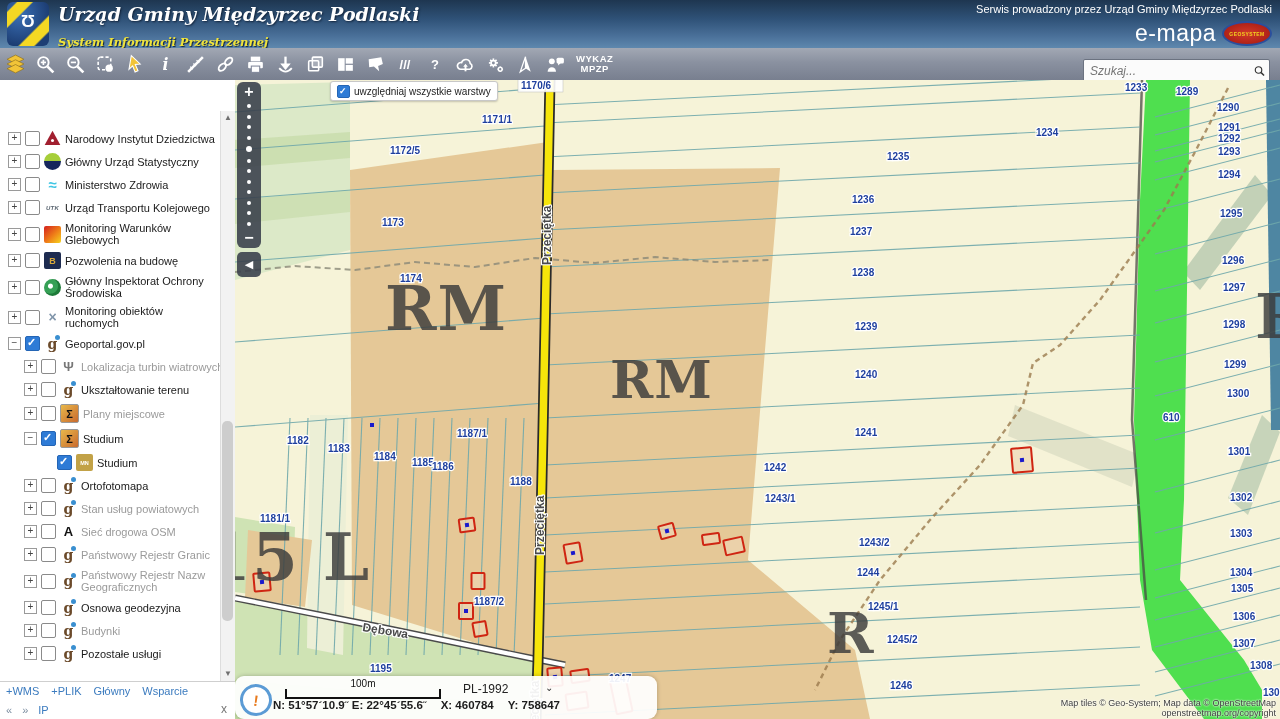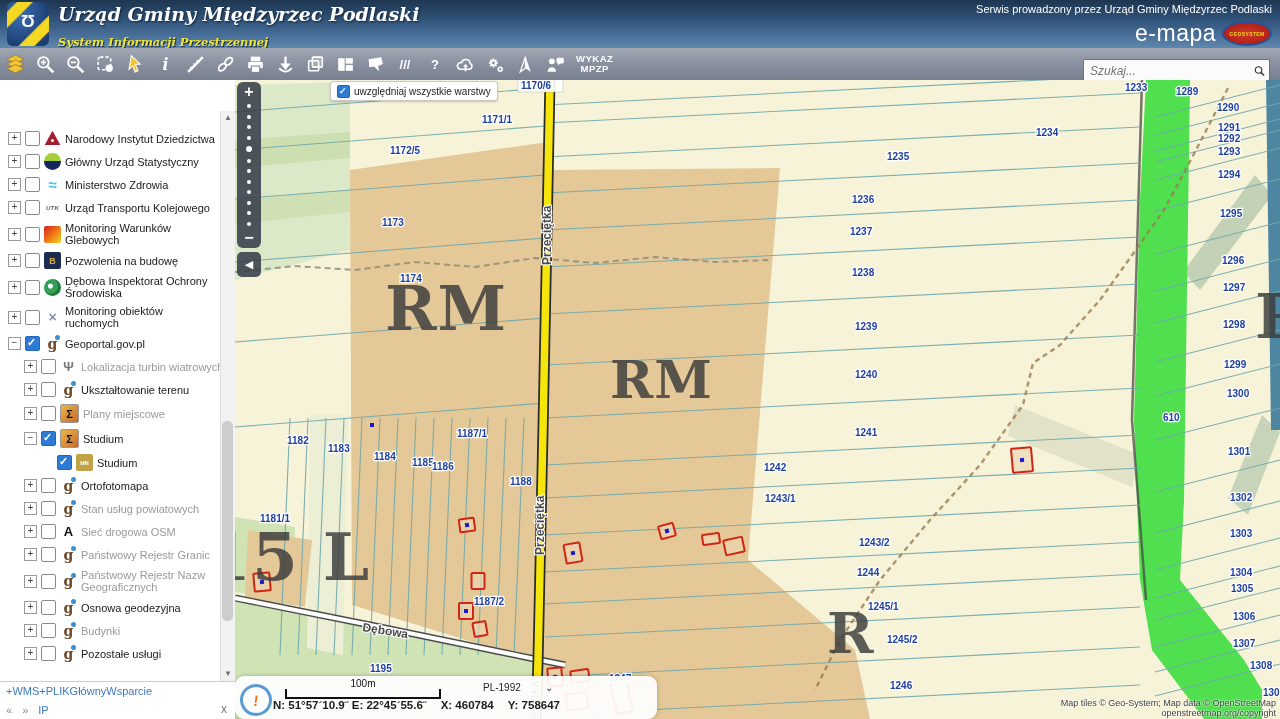--- a/index.html
+++ b/index.html
@@ -69,21 +69,21 @@
   .ic-sigma{background:linear-gradient(135deg,#e8b84a,#c96a2e);color:#111;font-size:11px;border:1px solid #999;}
   .ic-mn{background:#c2a247;color:#fff;font-size:5.5px;}
   .ic-osm{color:#111;font-size:13px;}
   .tlabel{font-size:11px;color:#1a1a1a;line-height:12px;max-width:150px;cursor:default;}
   .tlabel.dim{color:#9a9a9a;}
   #side-scroll{position:absolute;right:0;top:31px;width:14px;height:570px;background:#f2f2f2;border-left:1px solid #ddd;}
   #side-scroll .arr{position:absolute;left:0;width:14px;height:14px;color:#707070;font-size:8px;text-align:center;line-height:14px;cursor:pointer;}
   #side-scroll .arr.up{top:0;} #side-scroll .arr.down{bottom:0;}
   #side-thumb{position:absolute;left:1px;top:310px;width:11px;height:200px;background:#cdcdcd;border-radius:5px;cursor:pointer;}
   #side-footer{position:absolute;left:0;bottom:0;width:100%;height:37px;border-top:1px solid #cfcfcf;background:#fff;}
-  #side-links{position:absolute;left:6px;top:3px;display:flex;}
+  #side-links{position:absolute;left:6px;top:3px;display:flex;gap:12px;}
   #side-links span{color:#3b7bbf;font-size:11px;cursor:pointer;}
   #side-pager{position:absolute;left:6px;bottom:3px;display:flex;gap:10px;align-items:center;}
   #side-pager span{color:#7b8da0;font-size:11px;cursor:pointer;}
   #side-pager .ip{color:#3b7bbf;}
   #side-close{position:absolute;right:8px;bottom:3px;color:#777;font-size:12px;cursor:pointer;}
 
   
   #map{position:absolute;left:235px;top:80px;width:1045px;height:639px;background:#f6f3d8;overflow:hidden;cursor:default;}
   #mapsvg{position:absolute;left:0;top:0;}
   .plabel{font:bold 10px "Liberation Sans",sans-serif;fill:#1e3f9e;stroke:#ffffff;stroke-width:2.4px;paint-order:stroke;}
@@ -104,21 +104,21 @@
   #zoom-dots i.cur{width:6px;height:6px;margin-left:-1px;}
   #collapse-btn{position:absolute;left:2px;top:172px;width:24px;height:25px;background:rgba(56,62,74,.88);border-radius:5px;
     color:#fff;font-size:11px;display:flex;align-items:center;justify-content:center;cursor:pointer;}
 
   #statusbar{position:absolute;left:0px;bottom:0px;width:422px;height:43px;background:rgba(255,255,255,.93);border-radius:9px;
     box-shadow:0 0 4px rgba(0,0,0,.25);}
   #info-badge{position:absolute;left:5px;top:8px;width:26px;height:26px;border-radius:50%;border:3px solid #5b9bd5;background:#fff;
     color:#e87a1e;font-weight:bold;font-size:15px;display:flex;align-items:center;justify-content:center;transform:rotate(8deg);cursor:pointer;}
   #scalebar{position:absolute;left:50px;top:13px;width:152px;height:8px;border-left:2px solid #111;border-right:2px solid #111;border-bottom:2px solid #111;}
   #scalebar span{position:absolute;left:0;right:0;top:-11px;text-align:center;font-size:10px;color:#111;}
-  #crs{position:absolute;left:248px;top:6px;font-size:10px;color:#222;cursor:pointer;}
+  #crs{position:absolute;left:228px;top:6px;font-size:12px;color:#222;cursor:pointer;}
   #crs-chev{position:absolute;left:310px;top:6px;font-size:10px;color:#333;cursor:pointer;}
   #coordrow{position:absolute;left:38px;top:23px;width:380px;font-weight:bold;font-size:11.5px;color:#1c1c1c;display:flex;gap:14px;white-space:nowrap;}
 
   #attribution{position:absolute;right:4px;bottom:1px;text-align:right;font-size:9px;color:#3f3f3f;line-height:10px;
     text-shadow:0 0 2px #fff,0 0 2px #fff;}
 </style>
 </head>
 <body>
 
 <div id="app">
@@ -331,21 +331,21 @@
           <span class="exp plus"></span>
           <span class="cb"></span>
           <span class="ic ic-pnb">B</span>
           <span class="tlabel">Pozwolenia na budowę</span>
         </div>
         <div class="trow">
           <span class="indent" style="width: 0px;"></span>
           <span class="exp plus"></span>
           <span class="cb"></span>
           <span class="ic ic-gios"></span>
-          <span class="tlabel">Dębowa Inspektorat Ochrony Środowiska</span>
+          <span class="tlabel">Główny Inspektorat Ochrony Środowiska</span>
         </div>
         <div class="trow">
           <span class="indent" style="width: 0px;"></span>
           <span class="exp plus"></span>
           <span class="cb"></span>
           <span class="ic ic-mor">×</span>
           <span class="tlabel">Monitoring obiektów ruchomych</span>
         </div>
         <div class="trow">
           <span class="indent" style="width: 0px;"></span>

